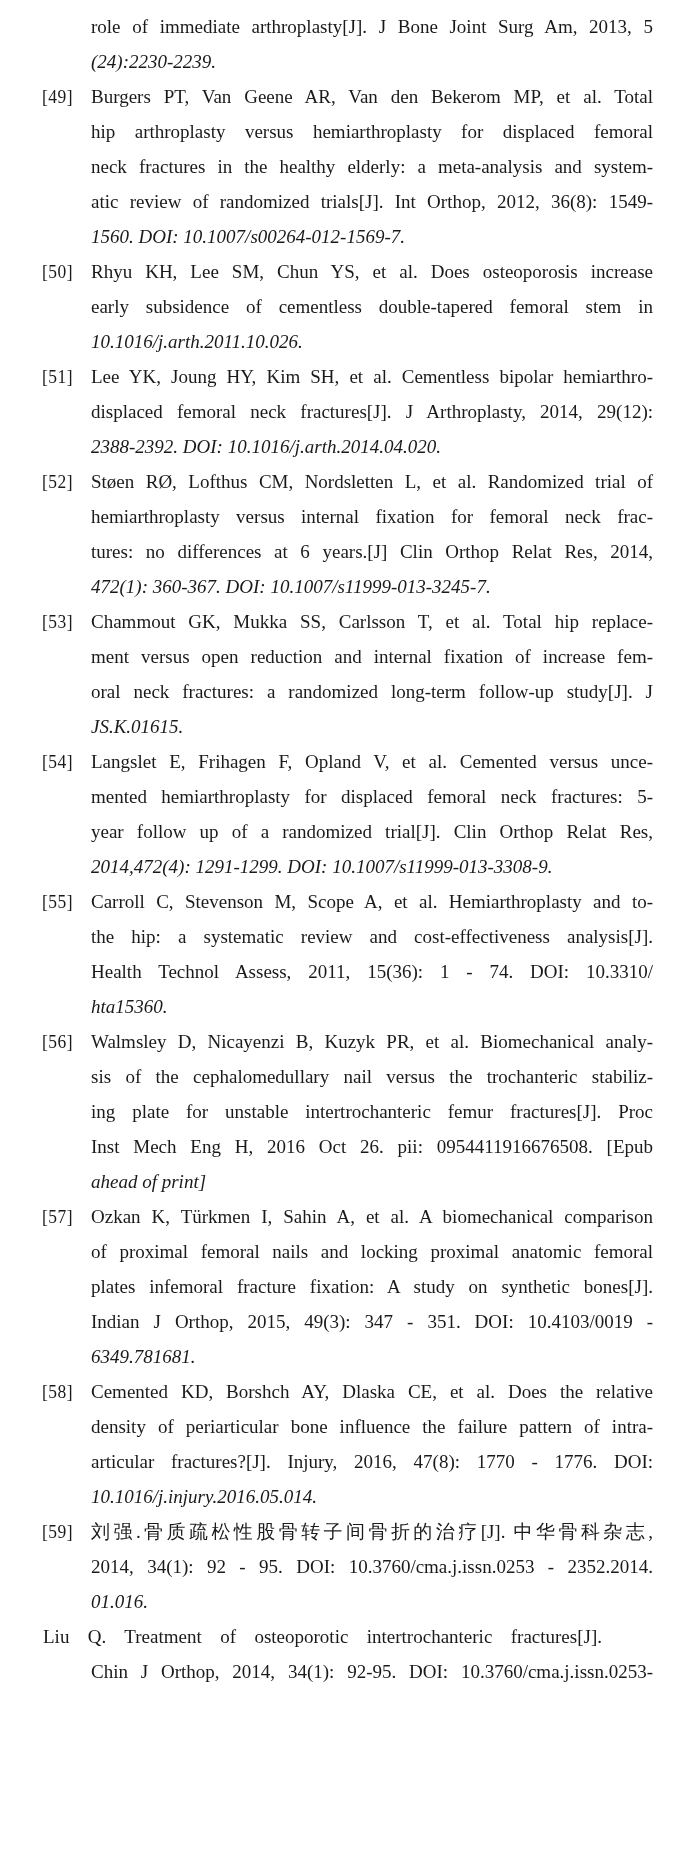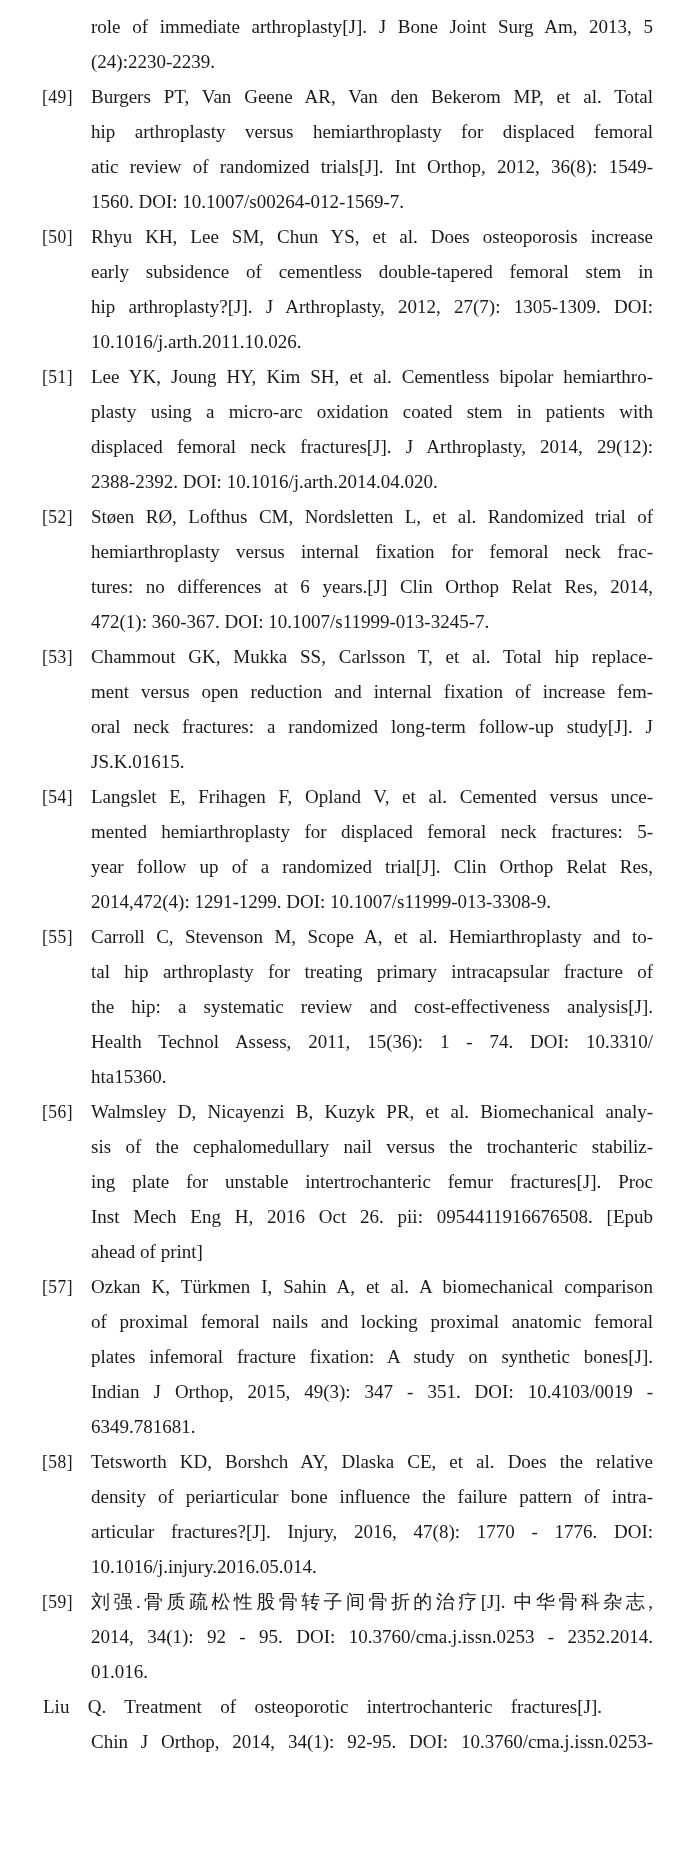--- a/index.html
+++ b/index.html
@@ -5,49 +5,48 @@
   html, body { margin:0; padding:0; background:#ffffff; }
   body { width:690px; height:1857px; position:relative; overflow:hidden;
          font-family:"Liberation Serif", "DejaVu Serif", serif; color:#1a1a1a; }
   .refs { position:absolute; left:8px; top:9px; width:690px; }
   .ref { position:relative; }
   .num { position:absolute; left:34px; top:0; font-size:19px; line-height:35px;
          letter-spacing:0.5px; transform:scaleX(0.92); transform-origin:left center; white-space:nowrap; }
   .line { display:block; margin-left:83px; width:562px; height:35px; line-height:35px;
           font-size:19px; text-align:justify; text-align-last:justify; white-space:nowrap;
           overflow:visible; }
-  .line.last { text-align-last:left; }
+  .line.last { text-align-last:left;font-style:italic; }
   .sub .line:first-child { text-indent:3px;margin-left:32px; }
 </style>
 </head>
 <body>
 
 <div class="refs" id="refs">
     <div class="ref">
       <span class="line">role of immediate arthroplasty[J]. J Bone Joint Surg Am, 2013, 5</span>
       <span class="line last">(24):2230-2239.</span>
     </div>
     <div class="ref">
       <span class="num">[49]</span>
       <span class="line">Burgers PT, Van Geene AR, Van den Bekerom MP, et al. Total</span>
       <span class="line">hip arthroplasty versus hemiarthroplasty for displaced femoral</span>
+      <span class="line">neck fractures in the healthy elderly: a meta-analysis and system-</span>
       <span class="line">atic review of randomized trials[J]. Int Orthop, 2012, 36(8): 1549-</span>
       <span class="line last">1560. DOI: 10.1007/s00264-012-1569-7.</span>
     </div>
     <div class="ref">
       <span class="num">[50]</span>
       <span class="line">Rhyu KH, Lee SM, Chun YS, et al. Does osteoporosis increase</span>
       <span class="line">early subsidence of cementless double-tapered femoral stem in</span>
-      <span class="line">hip arthroplasty?[J]. J Arthroplasty, 2012, 27(7): 1305-1309. DOI:</span>
       <span class="line last">10.1016/j.arth.2011.10.026.</span>
     </div>
     <div class="ref">
       <span class="num">[51]</span>
       <span class="line">Lee YK, Joung HY, Kim SH, et al. Cementless bipolar hemiarthro-</span>
-      <span class="line">plasty using a micro-arc oxidation coated stem in patients with</span>
       <span class="line">displaced femoral neck fractures[J]. J Arthroplasty, 2014, 29(12):</span>
       <span class="line last">2388-2392. DOI: 10.1016/j.arth.2014.04.020.</span>
     </div>
     <div class="ref">
       <span class="num">[52]</span>
       <span class="line">Støen RØ, Lofthus CM, Nordsletten L, et al. Randomized trial of</span>
       <span class="line">hemiarthroplasty versus internal fixation for femoral neck frac-</span>
       <span class="line">tures: no differences at 6 years.[J] Clin Orthop Relat Res, 2014,</span>
       <span class="line last">472(1): 360-367. DOI: 10.1007/s11999-013-3245-7.</span>
     </div>
@@ -61,21 +60,20 @@
     <div class="ref">
       <span class="num">[54]</span>
       <span class="line">Langslet E, Frihagen F, Opland V, et al. Cemented versus unce-</span>
       <span class="line">mented hemiarthroplasty for displaced femoral neck fractures: 5-</span>
       <span class="line">year follow up of a randomized trial[J]. Clin Orthop Relat Res,</span>
       <span class="line last">2014,472(4): 1291-1299. DOI: 10.1007/s11999-013-3308-9.</span>
     </div>
     <div class="ref">
       <span class="num">[55]</span>
       <span class="line">Carroll C, Stevenson M, Scope A, et al. Hemiarthroplasty and to-</span>
-      <span class="line">tal hip arthroplasty for treating primary intracapsular fracture of</span>
       <span class="line">the hip: a systematic review and cost-effectiveness analysis[J].</span>
       <span class="line">Health Technol Assess, 2011, 15(36): 1 - 74. DOI: 10.3310/</span>
       <span class="line last">hta15360.</span>
     </div>
     <div class="ref">
       <span class="num">[56]</span>
       <span class="line">Walmsley D, Nicayenzi B, Kuzyk PR, et al. Biomechanical analy-</span>
       <span class="line">sis of the cephalomedullary nail versus the trochanteric stabiliz-</span>
       <span class="line">ing plate for unstable intertrochanteric femur fractures[J]. Proc</span>
       <span class="line">Inst Mech Eng H, 2016 Oct 26. pii: 0954411916676508. [Epub</span>
@@ -84,21 +82,21 @@
     <div class="ref">
       <span class="num">[57]</span>
       <span class="line">Ozkan K, Türkmen I, Sahin A, et al. A biomechanical comparison</span>
       <span class="line">of proximal femoral nails and locking proximal anatomic femoral</span>
       <span class="line">plates infemoral fracture fixation: A study on synthetic bones[J].</span>
       <span class="line">Indian J Orthop, 2015, 49(3): 347 - 351. DOI: 10.4103/0019 -</span>
       <span class="line last">6349.781681.</span>
     </div>
     <div class="ref">
       <span class="num">[58]</span>
-      <span class="line">Tetsworth KD, Borshch AY, Dlaska CE, et al. Does the relative</span>
+      <span class="line">Cemented KD, Borshch AY, Dlaska CE, et al. Does the relative</span>
       <span class="line">density of periarticular bone influence the failure pattern of intra-</span>
       <span class="line">articular fractures?[J]. Injury, 2016, 47(8): 1770 - 1776. DOI:</span>
       <span class="line last">10.1016/j.injury.2016.05.014.</span>
     </div>
     <div class="ref">
       <span class="num">[59]</span>
       <span class="line">刘强.骨质疏松性股骨转子间骨折的治疗[J]. 中华骨科杂志,</span>
       <span class="line">2014, 34(1): 92 - 95. DOI: 10.3760/cma.j.issn.0253 - 2352.2014.</span>
       <span class="line last">01.016.</span>
     </div>

